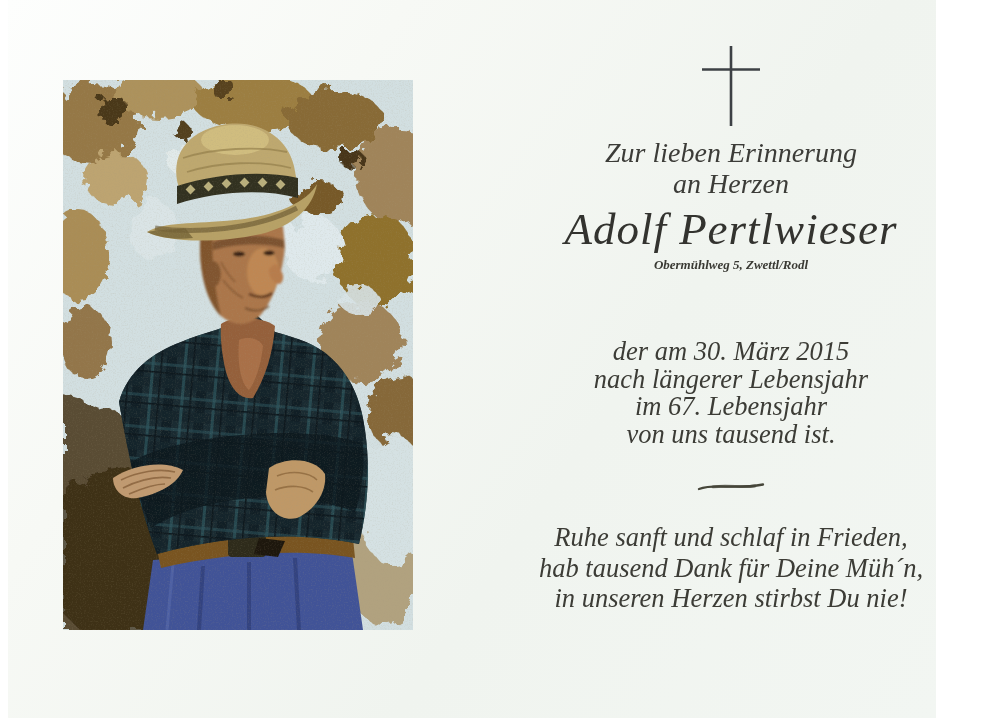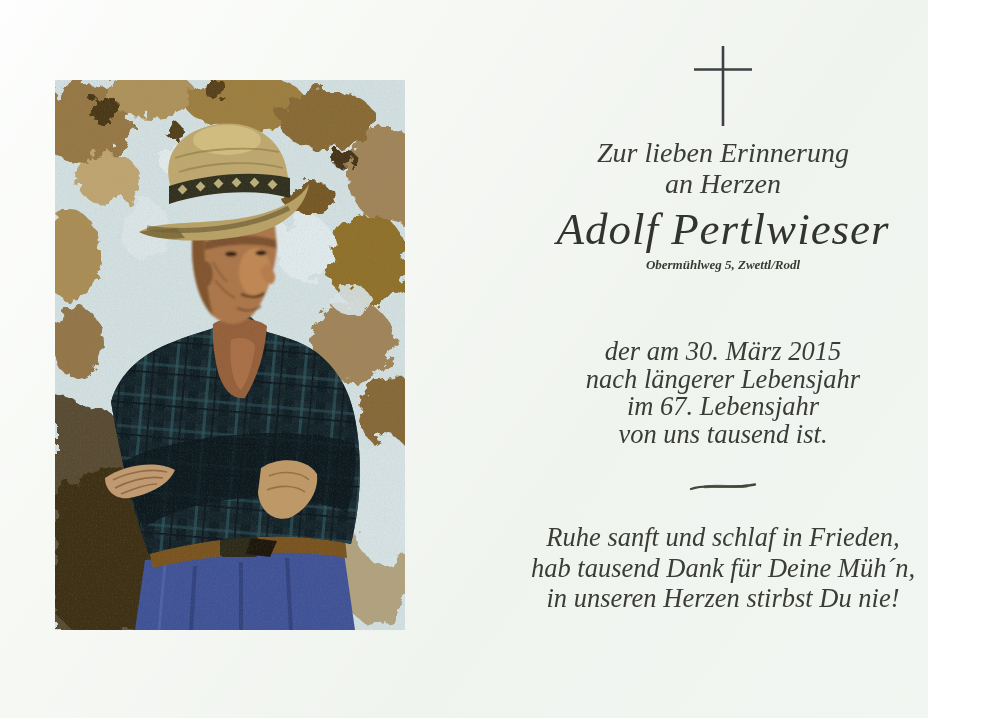--- a/index.html
+++ b/index.html
@@ -4,20 +4,21 @@
 <style>
   html,body { margin:0; padding:0; background:#ffffff; }
   .card {
     position:relative;
     width:928px; height:718px;
     overflow:hidden;
     font-family:"Liberation Serif","DejaVu Serif",serif;
     font-style:italic;
     color:#3a3a36;
     background:linear-gradient(125deg,#fdfefd 0%,#f7f9f5 28%,#f0f4ef 62%,#f2f6f2 100%);
+    margin-left:8px;
   }
   .photo {
     position:absolute; left:55px; top:80px;
     width:350px; height:550px; display:block;
   }
   .right-col {
     position:absolute; left:450px; top:0;
     width:546px; height:718px;
     text-align:center;
   }

